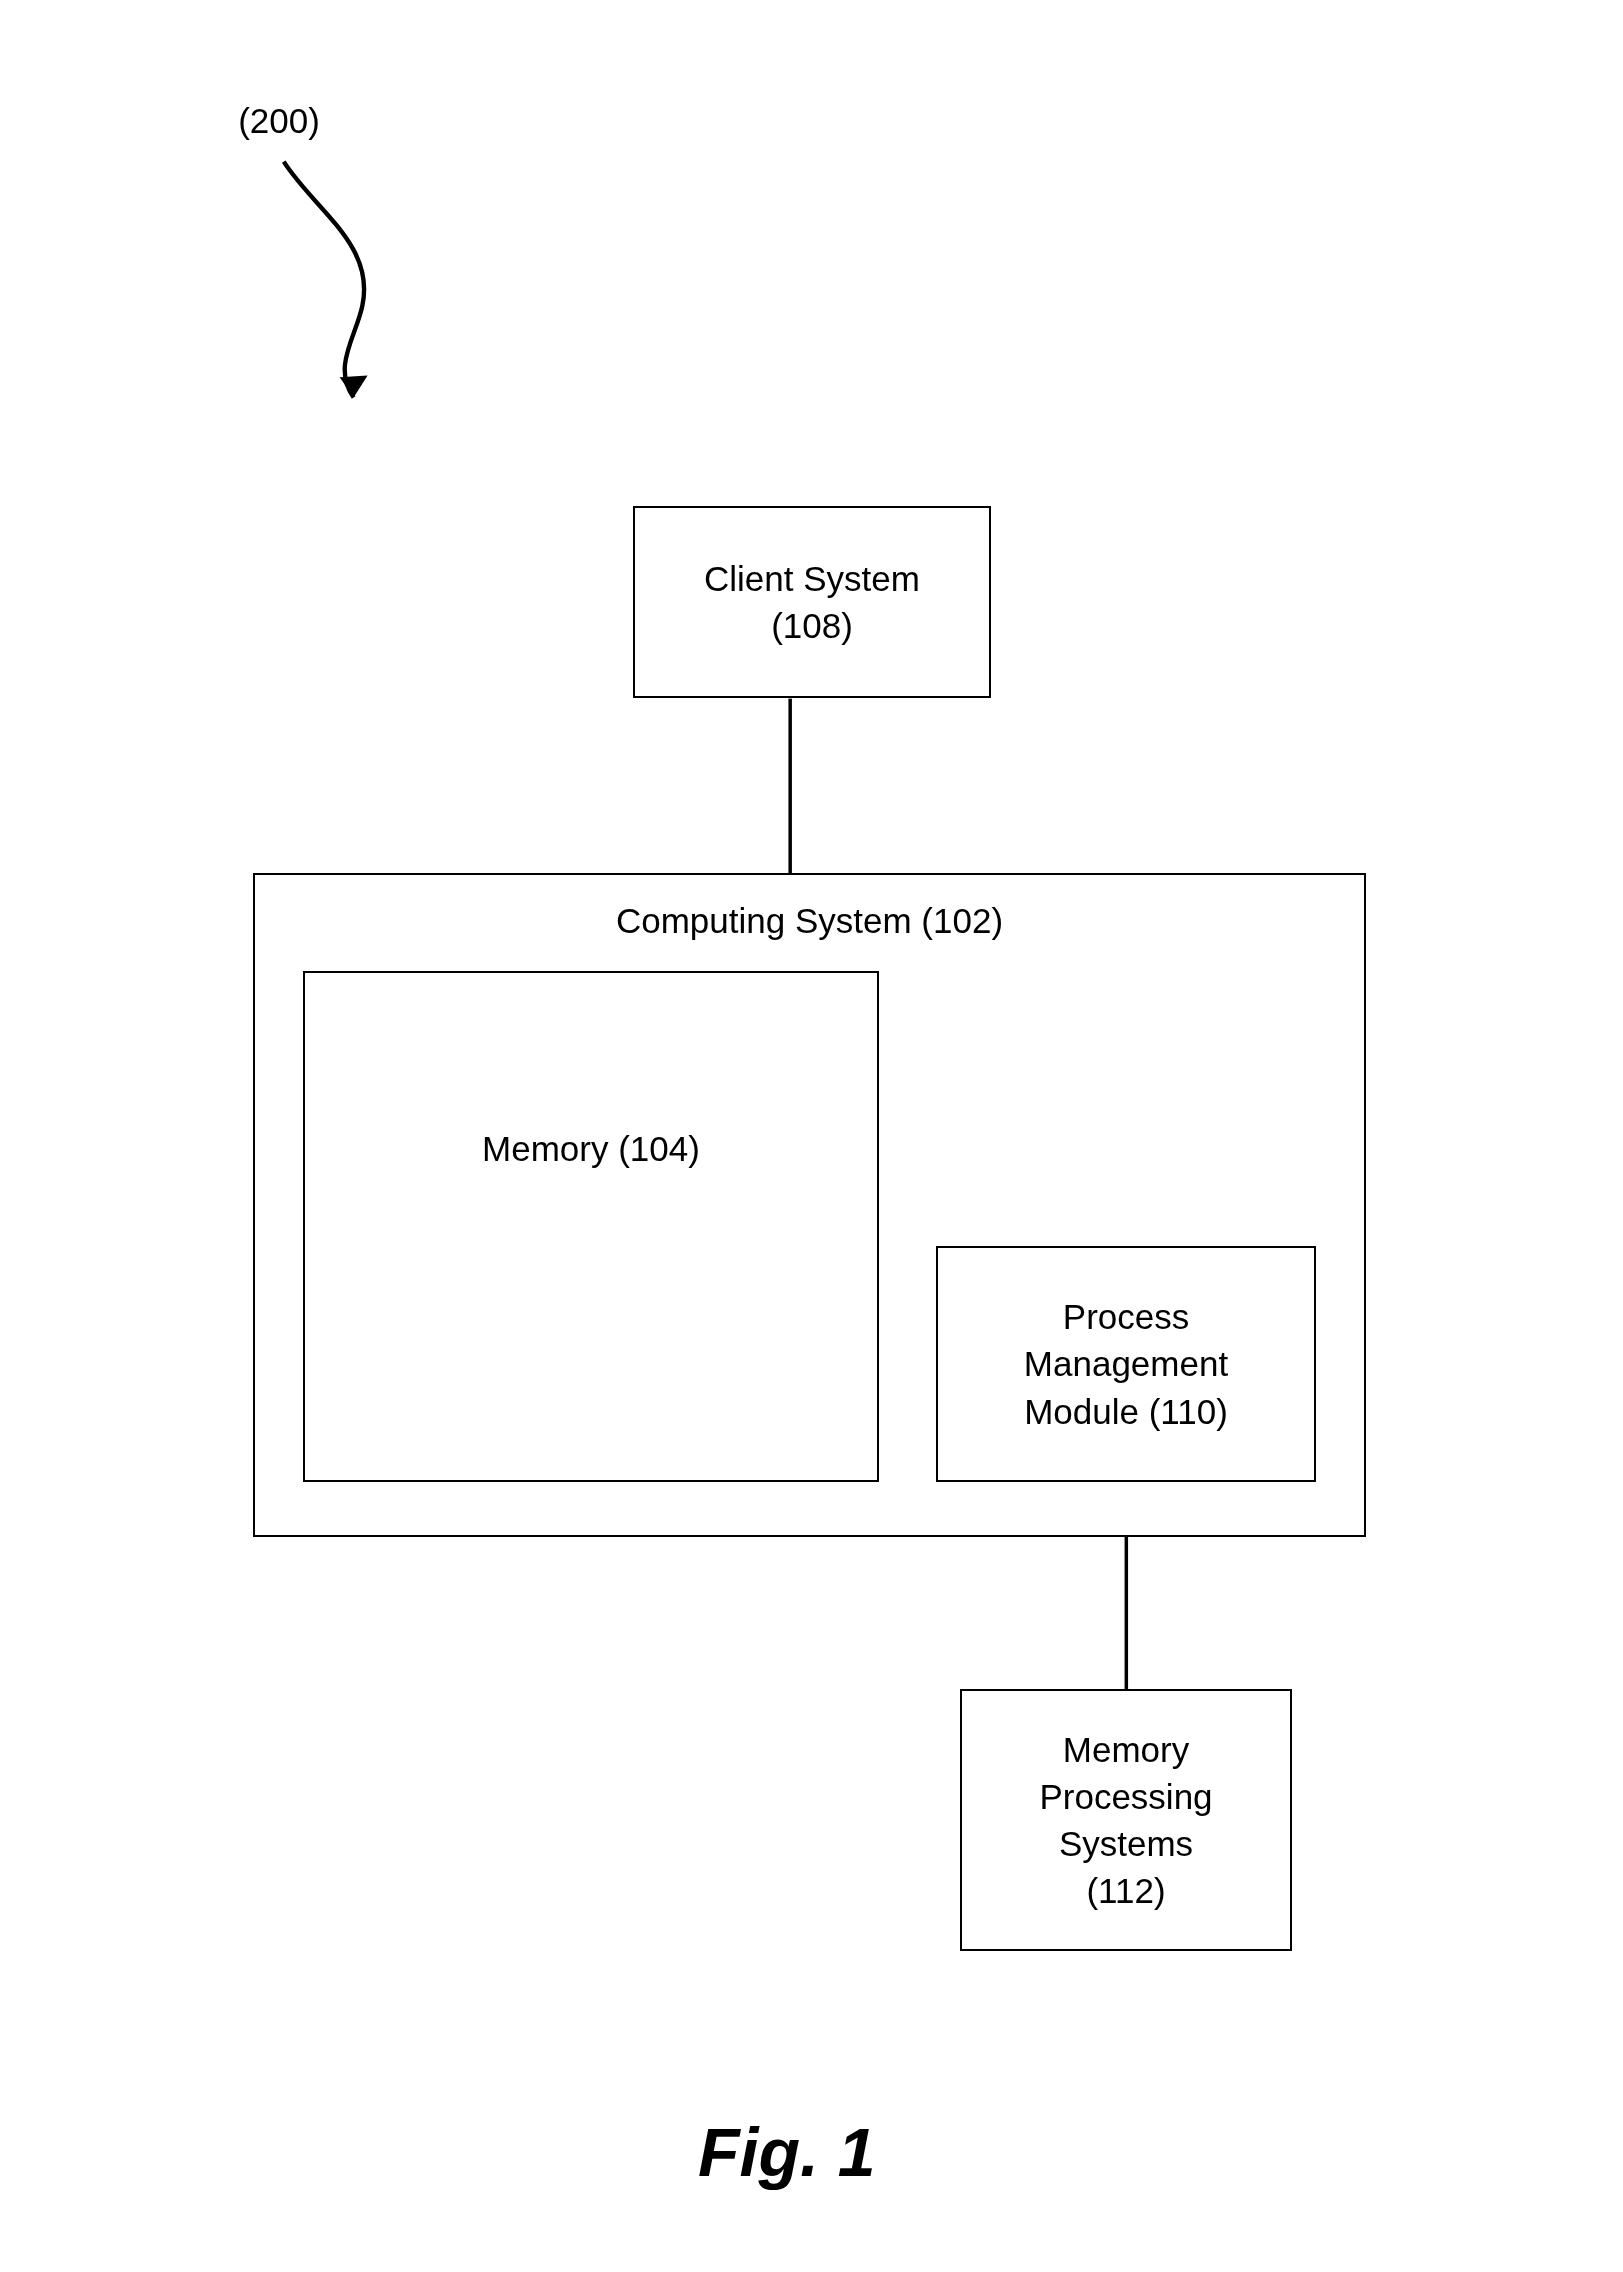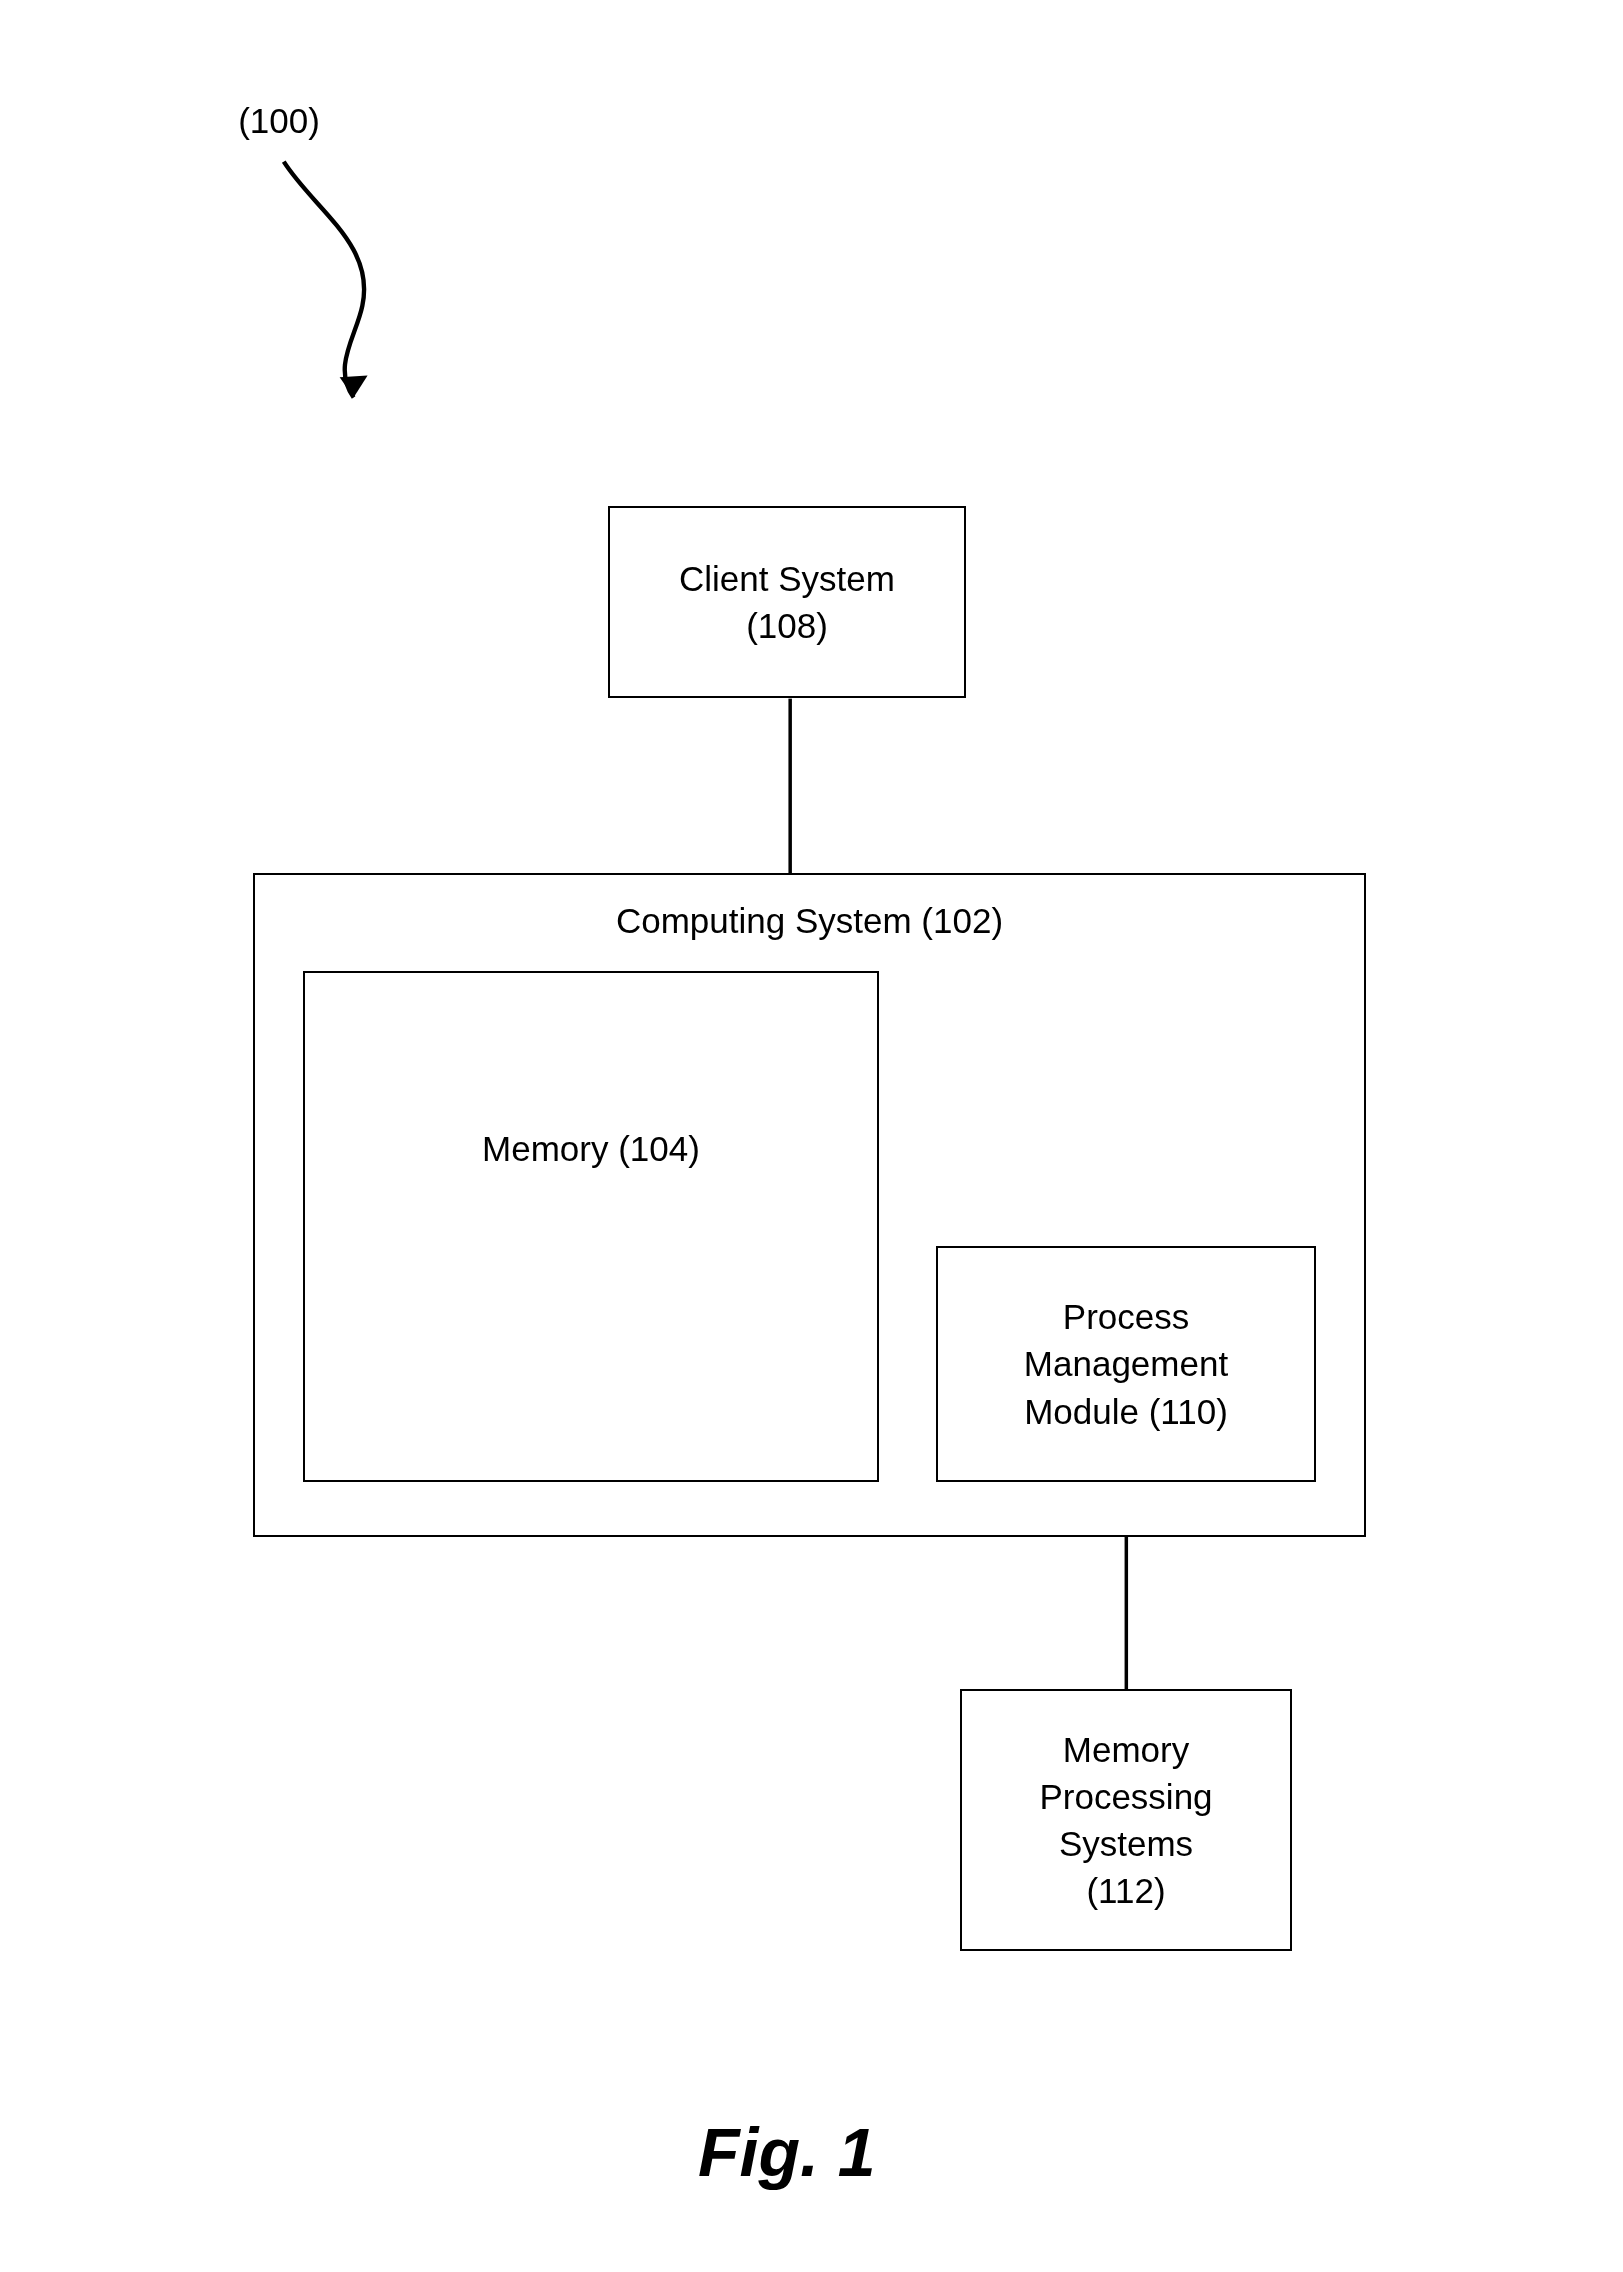--- a/index.html
+++ b/index.html
@@ -56,31 +56,31 @@
     left: 0;
     top: 0;
     pointer-events: none;
   }
 </style>
 </head>
 <body>
 
 <div class="label" style="left:52px; top:52px; width:454px;">
   <br>
-  <span>(100)</span>
+  <span>(200)</span>
 </div>
 
 <svg class="overlay" width="1624" height="2273" viewBox="0 0 1860 2603">
   <path d="M 325 185
            C 360 240, 430 280, 415 350
            C 408 385, 380 420, 405 455" stroke="#000" stroke-width="5" fill="none"></path>
   <polygon points="405,455 389,432 421,430" fill="#000"></polygon>
 </svg>
 
-<div class="box" style="left:608px; top:506px; width:358px; height:192px;">
+<div class="box" style="left:633px; top:506px; width:358px; height:192px;">
   <span>Client System</span>
   <span>(108)</span>
 </div>
 
 <svg class="overlay" width="1624" height="2273" viewBox="0 0 1860 2603">
   <line x1="905" y1="800" x2="905" y2="1000" stroke="#000" stroke-width="4"></line>
 </svg>
 
 <div class="outer-box" style="left:253px; top:873px; width:1113px; height:664px;">
   <div class="outer-title" style="top:26px;">

